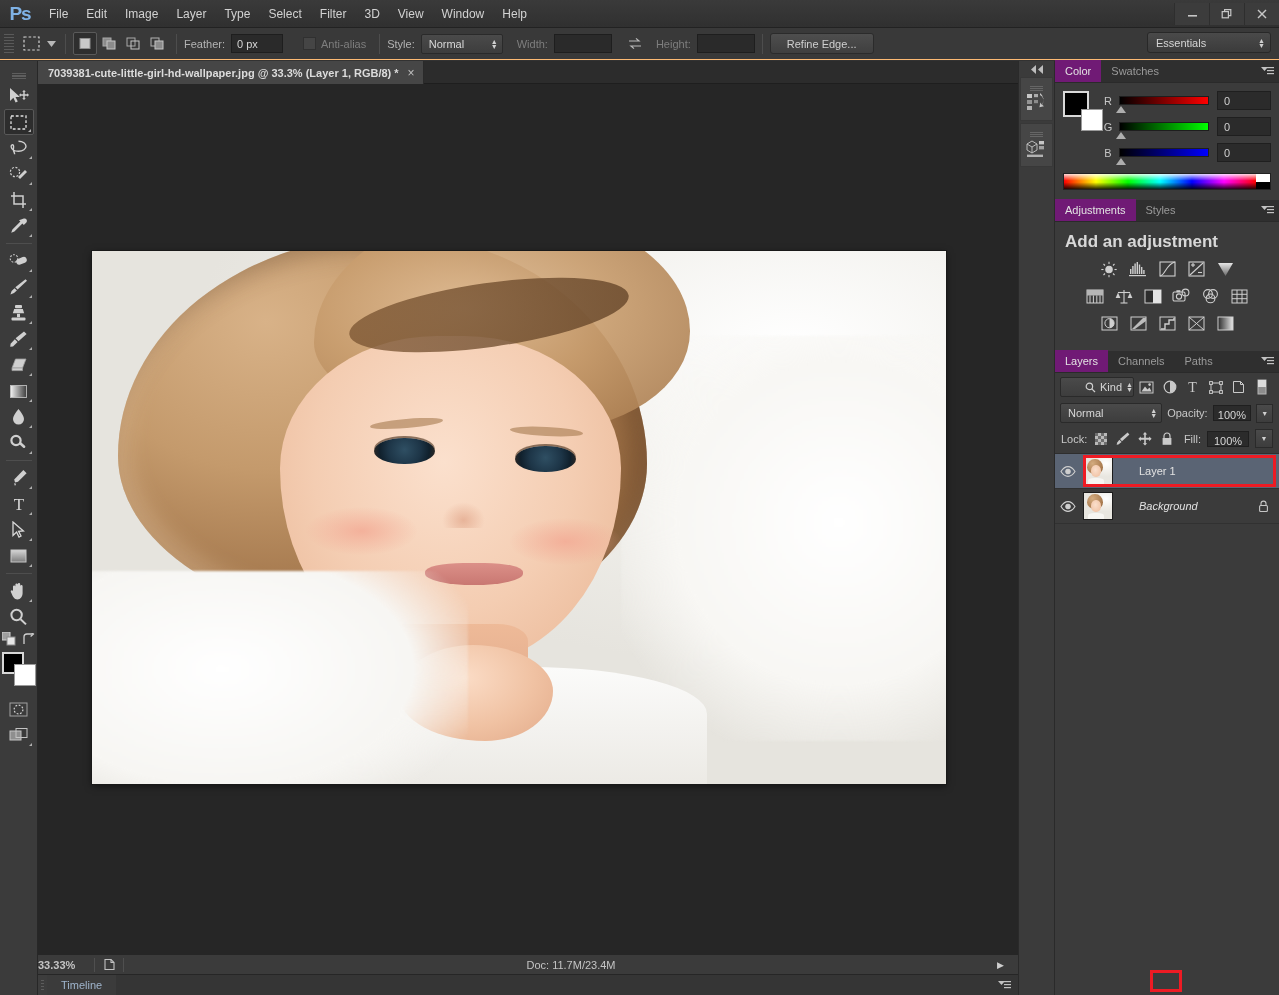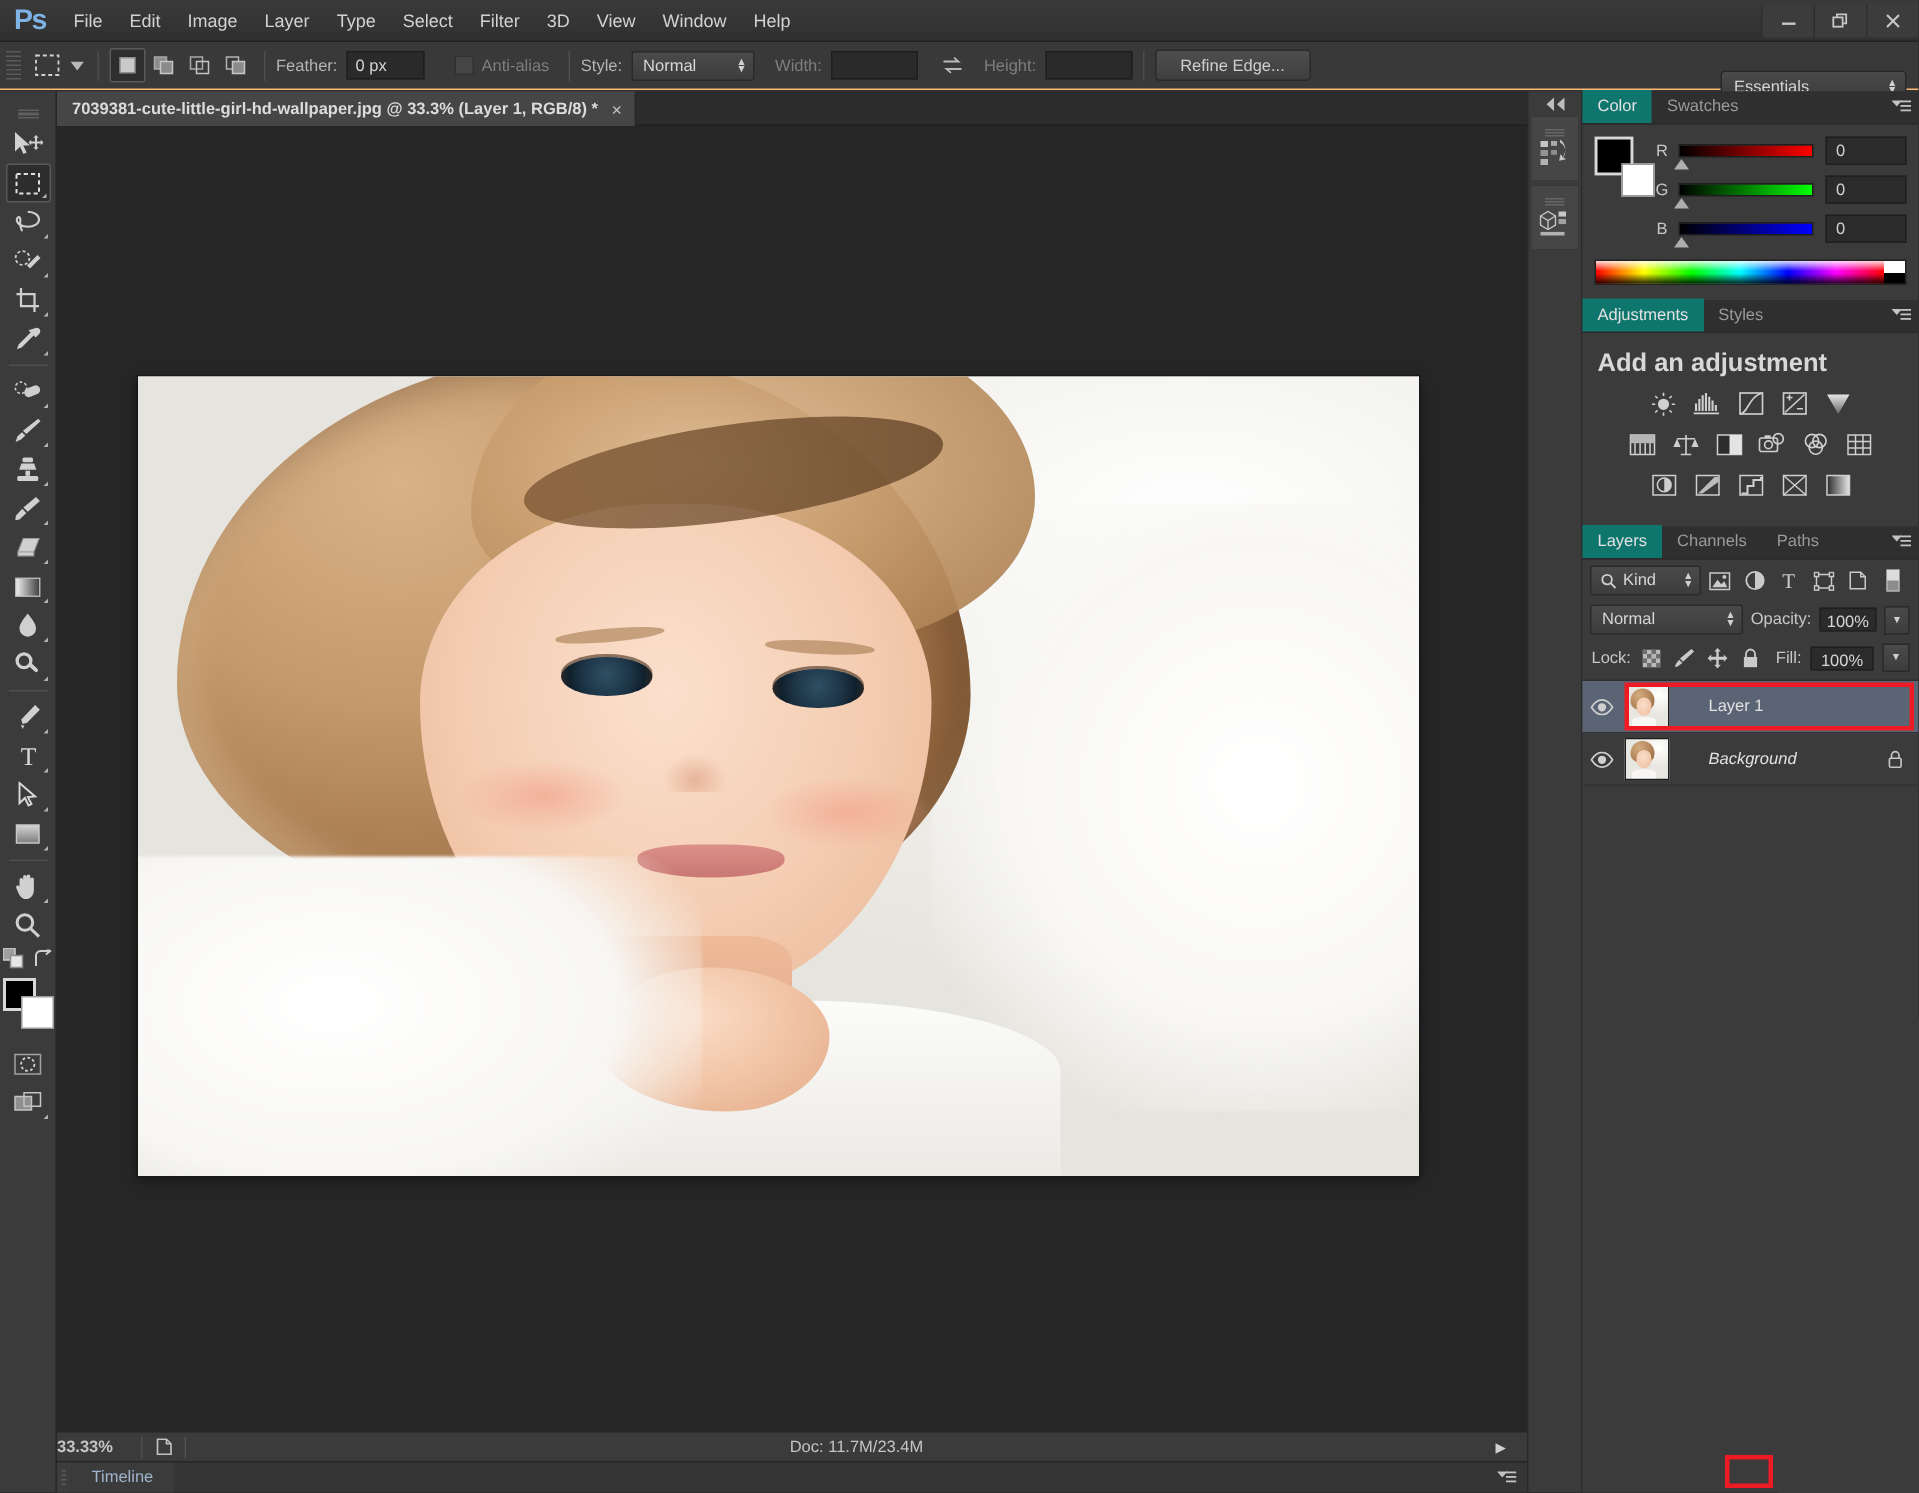--- a/index.html
+++ b/index.html
@@ -75,21 +75,21 @@
     height: 20px; color: #d8d8d8; font-size: 11px; display: flex; align-items: center;
     padding: 0 4px 0 7px; min-width: 82px; justify-content: space-between;
   }
   .stepper { display:flex; flex-direction:column; align-items:center; line-height:5px; font-size:7px; color:#d0d0d0; margin-left:6px;}
   .opt-button {
     background: linear-gradient(#4e4e4e,#3f3f3f); border: 1px solid #2b2b2b; border-radius: 3px;
     height: 21px; color: #cfcfcf; font-size: 11px; padding: 0 16px; display: flex;
     align-items: center;
   }
   .ws-select {
-    position: absolute; right: 8px; top: 19px;
+    position: absolute; right: 8px; top: 4px;
     background: linear-gradient(#4a4a4a,#3b3b3b); border: 1px solid #282828; border-radius: 3px;
     height: 21px; width: 124px; color: #d5d5d5; font-size: 11px;
     display: flex; align-items: center; padding: 0 5px 0 8px; justify-content: space-between; margin-left: 32px;
   }
 
   
   .toolbar {
     position: absolute; left: 0; top: 61px; width: 38px; height: 934px;
     background: #3b3b3b; border-right: 1px solid #272727;
     padding-top: 12px;
@@ -238,21 +238,21 @@
   
   .panels { position: absolute; left: 1055px; top: 61px; width: 224px; height: 934px; background: #3b3b3b; }
   .panel { background: #3b3b3b; }
   .panel-tabs {
     display: flex; align-items: flex-end; height: 22px; background: #2f2f2f;
     border-bottom: 1px solid #2a2a2a; position: relative;
   }
   .ptab {
     height: 22px; line-height: 22px; padding: 0 10px; font-size: 11px; color: #9a9a9a;
   }
-  .ptab.active { background: #0f766e; color: #e2e2e2; }
+  .ptab.active { background: #701a75; color: #e2e2e2; }
   .panel-menu { position: absolute; right: 5px; top: 5px; }
   .panel-body { padding: 8px 8px 10px; }
 
   
   .color-row { display: flex; align-items: center; margin-bottom: 7px; }
   .color-label { width: 14px; font-size: 11px; color: #c6c6c6; text-align: center; }
   .slider-track { position: relative; width: 90px; height: 9px; border: 1px solid #1e1e1e; margin: 0 8px 0 4px; }
   .slider-thumb {
     position: absolute; left: -4px; bottom: -9px; width: 0; height: 0;
     border-left: 5px solid transparent; border-right: 5px solid transparent;
@@ -278,21 +278,21 @@
   
   .adj-title { font-size: 17px; font-weight: bold; color: #d8d8d8; margin: 2px 0 8px 2px; }
   .adj-row { display: flex; justify-content: center; gap: 9px; margin-bottom: 9px; }
   .adj-ico { width: 20px; height: 18px; display: flex; align-items: center; justify-content: center; }
 
   
   .lay-filter-row { display: flex; align-items: center; gap: 2px; padding: 4px 6px 4px 5px; }
   .kind-select {
     background: linear-gradient(#4a4a4a,#3d3d3d); border: 1px solid #2a2a2a; border-radius: 2px;
     height: 20px; width: 74px; display: flex; align-items: center; gap: 4px;
-    padding: 0 4px 0 6px; font-size: 11px; color: #d7d7d7;
+    padding: 0 4px 0 24px; font-size: 11px; color: #d7d7d7;
   }
   .filt-ico { width: 21px; height: 20px; display:flex;align-items:center;justify-content:center; }
   .lay-mode-row { display: flex; align-items: center; gap: 5px; padding: 2px 6px 4px 5px; }
   .mode-select {
     background: linear-gradient(#4a4a4a,#3d3d3d); border: 1px solid #2a2a2a; border-radius: 2px;
     height: 20px; width: 110px; display: flex; align-items: center; justify-content: space-between;
     padding: 0 4px 0 7px; font-size: 11px; color: #d7d7d7;
   }
   .num-field {
     background: #2b2b2b; border: 1px solid #1f1f1f; height: 16px; width: 42px;

